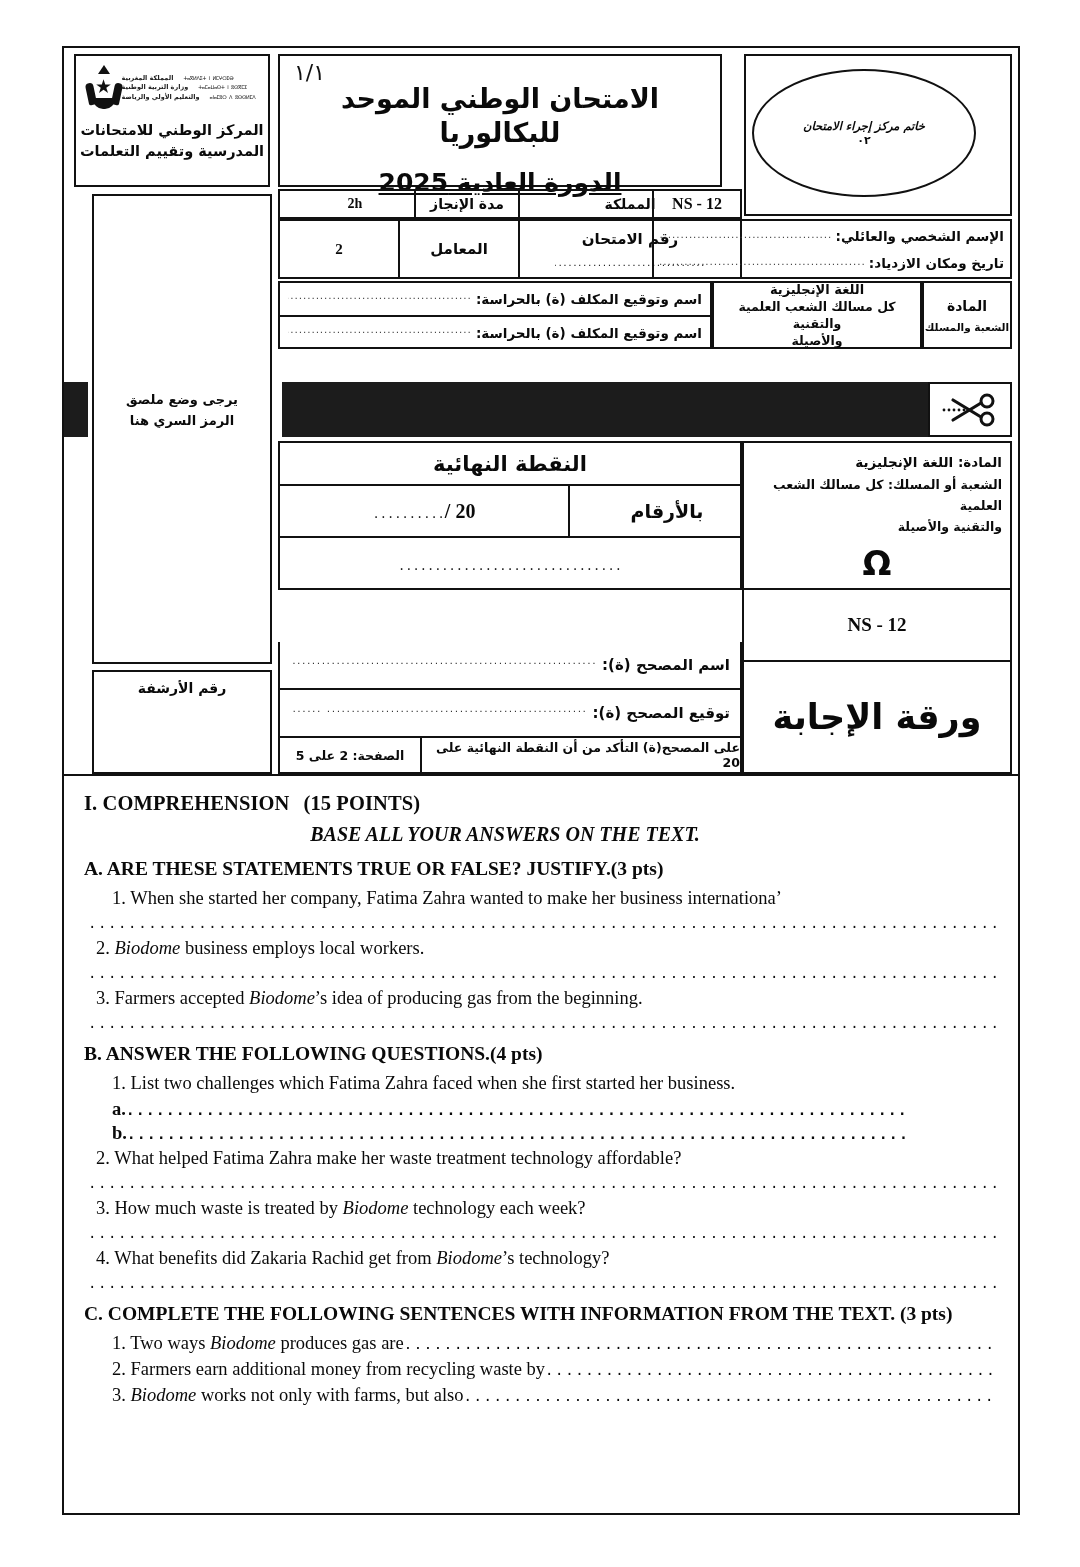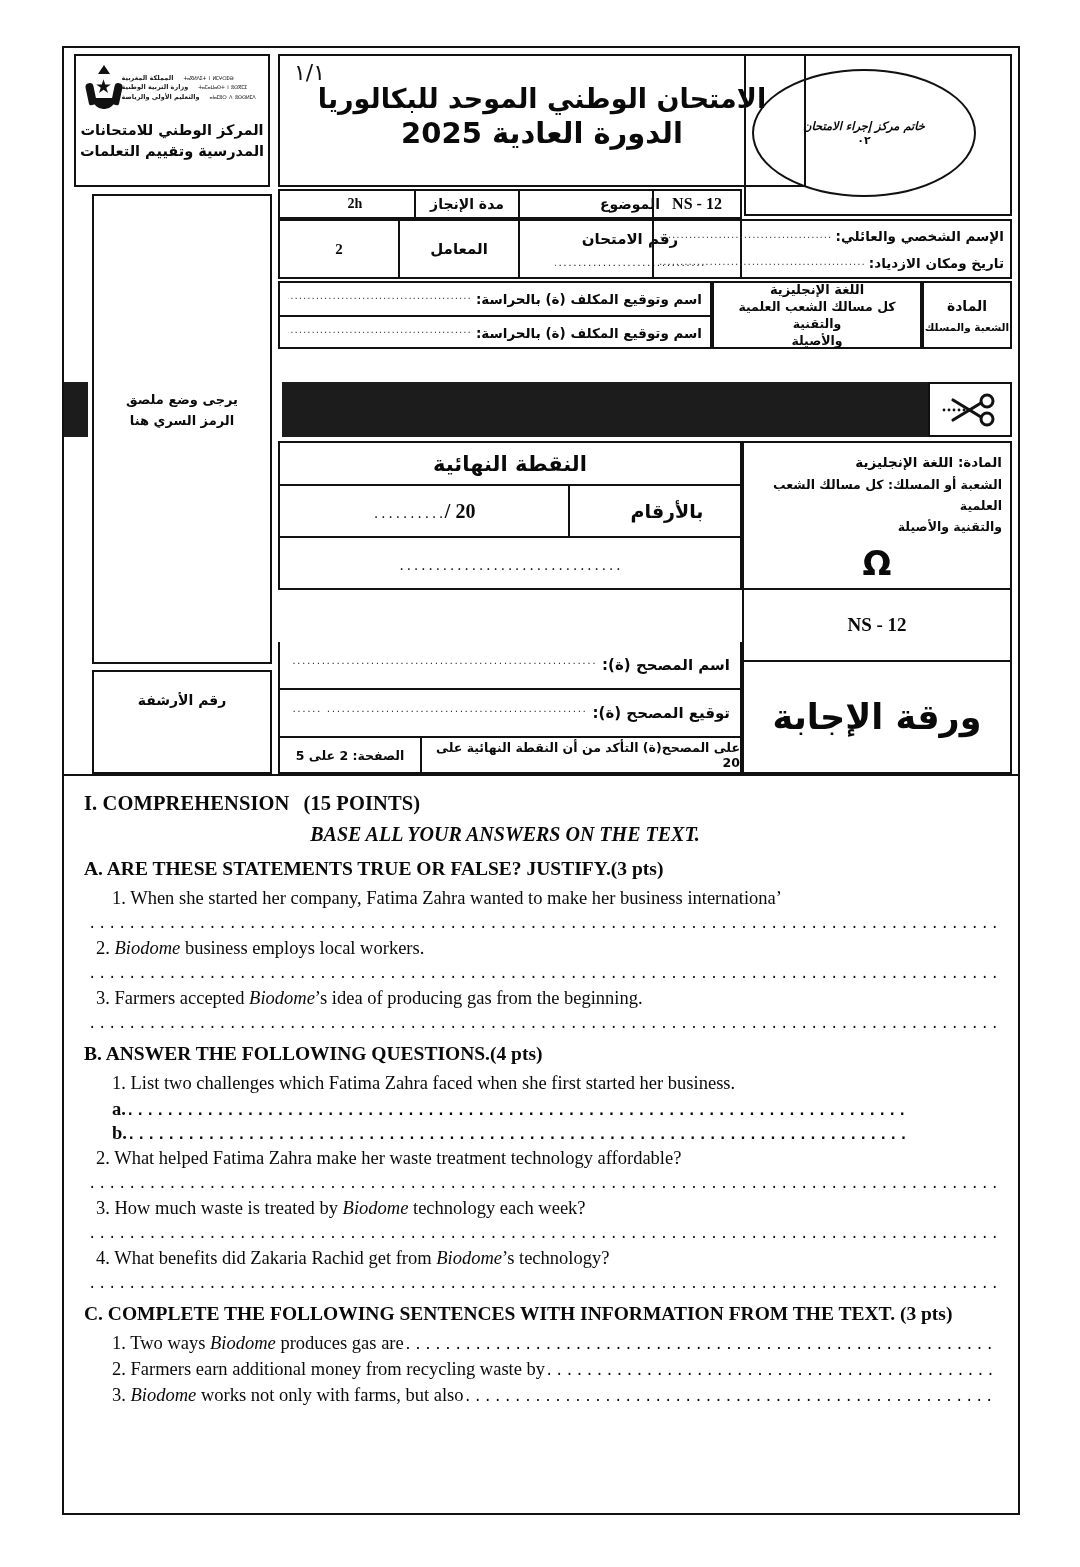--- a/index.html
+++ b/index.html
@@ -113,21 +113,21 @@
     font-weight: bold;
     line-height: 21px;
     margin-top: 4px;
     direction: rtl;
   }
 
   
   .title-cell {
     position: absolute;
     left: 214px; top: 6px;
-    width: 528px; height: 133px;
+    width: 444px; height: 133px;
     border: 2px solid #111;
     box-sizing: border-box;
     direction: rtl;
     text-align: center;
   }
   .folio {
     position: absolute;
     left: 14px; top: 4px;
     font-family: "DejaVu Sans", sans-serif;
     font-size: 22px;
@@ -136,24 +136,25 @@
   }
   .title-main {
     font-family: "DejaVu Sans", sans-serif;
     font-size: 27px;
     font-weight: bold;
     line-height: 34px;
     margin-top: 26px;
   }
   .title-sub {
     font-family: "DejaVu Sans", sans-serif;
-    font-size: 29px;
+    font-size: 25px;
     font-weight: bold;
     line-height: 32px;
-    margin-top: 1px;
+    margin-top: 17px;
+    text-decoration: underline;
   }
 
   
   .stamp-cell {
     position: absolute;
     left: 680px; top: 6px;
     width: 268px; height: 162px;
     border: 2px solid #111;
     box-sizing: border-box;
   }
@@ -368,21 +369,21 @@
     position: absolute;
     left: 28px; top: 622px;
     width: 180px; height: 104px;
     border: 2px solid #111;
     box-sizing: border-box;
     direction: rtl;
     text-align: center;
     font-family: "DejaVu Sans", sans-serif;
     font-size: 14px;
     font-weight: bold;
-    padding-top: 20px;
+    padding-top: 8px;
   }
 
   
   .black-bar {
     position: absolute;
     left: 218px; top: 334px;
     width: 646px; height: 55px;
     background: #1c1c1c;
   }
   .black-bar-left {
@@ -679,21 +680,21 @@
     </div>
 
     <div class="stamp-cell">
       <div class="stamp-oval">
         <div class="stamp-t1">خاتم مركز إجراء الامتحان</div>
         <div class="stamp-t2">٠٢</div>
       </div>
     </div>
 
     <div class="meta-r1">
-      <div class="c-subject">الموضوع</div>
+      <div class="c-subject">المملكة</div>
       <div class="c-duration-lbl">مدة الإنجاز</div>
       <div class="c-duration-val">2h</div>
     </div>
     <div class="ns-cell">NS - 12</div>
 
     <div class="meta-r2">
       <div class="c-examno">
         <span>رقم الامتحان</span>
         <span class="dotline-sm">................................</span>
       </div>

